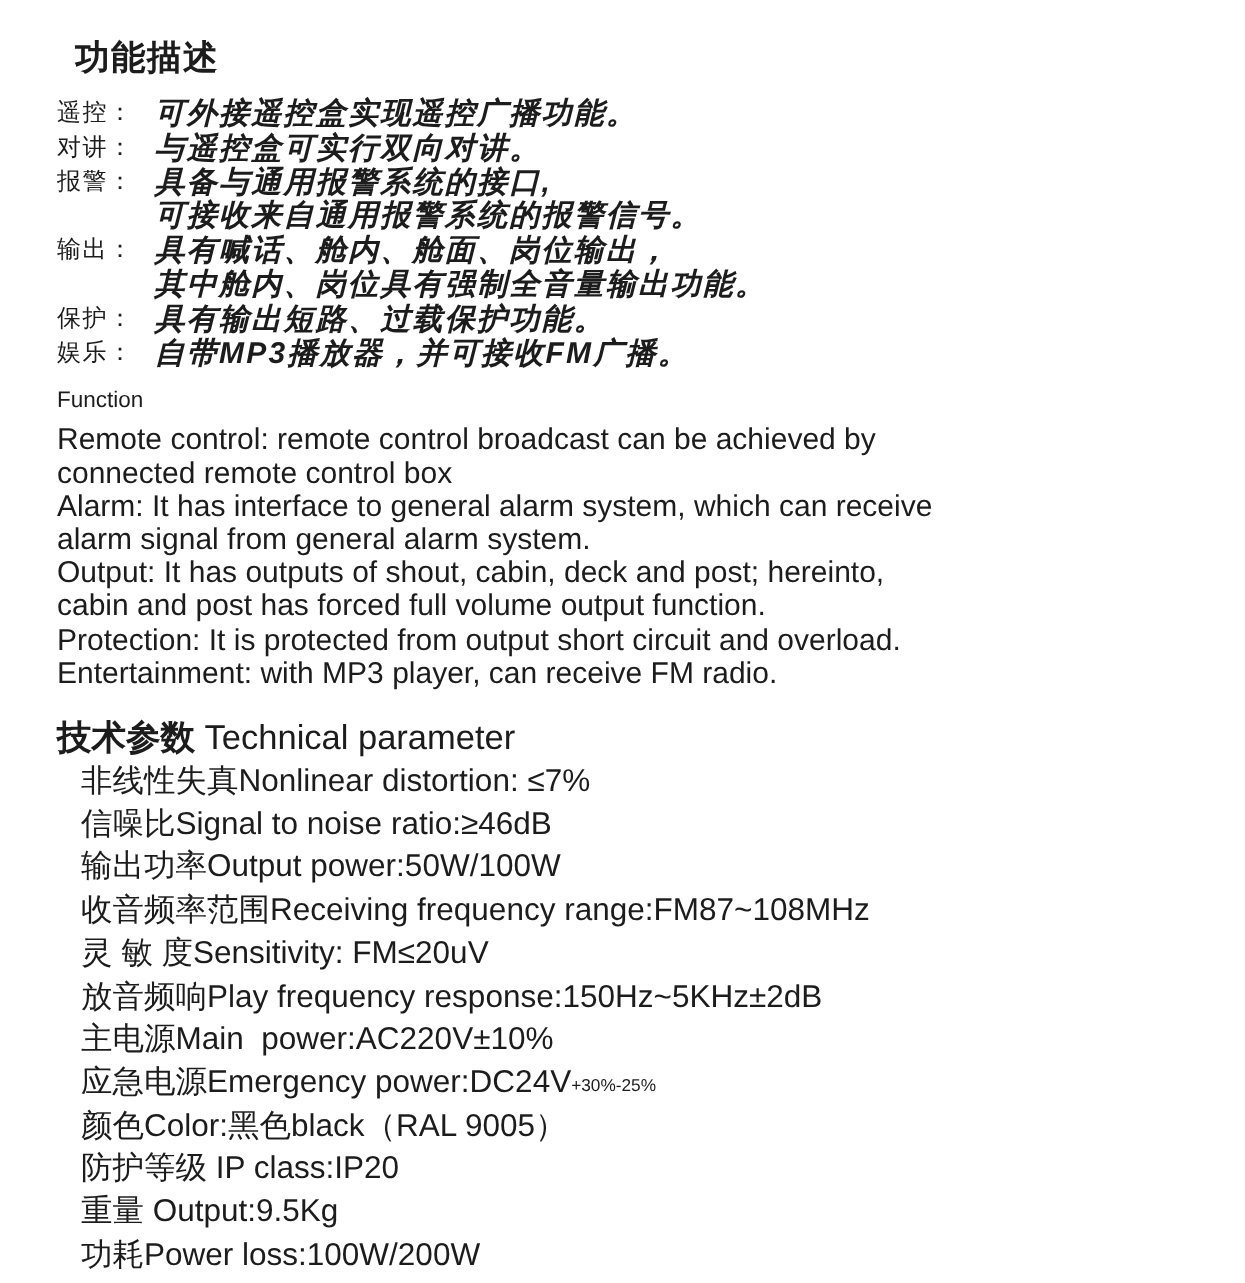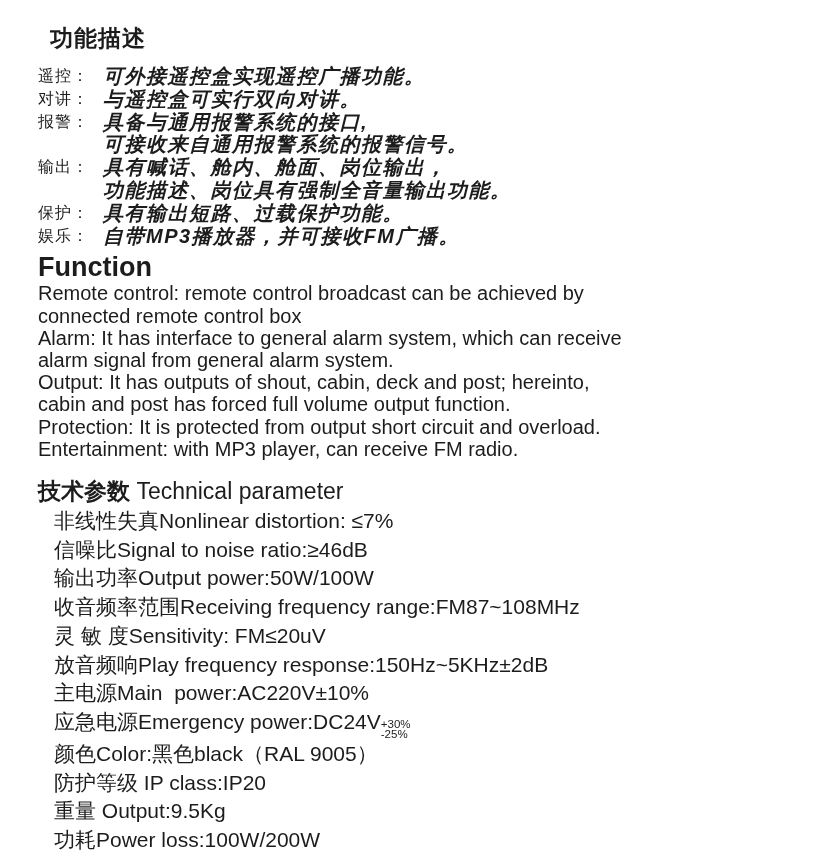--- a/index.html
+++ b/index.html
@@ -35,22 +35,22 @@
     font-weight: 700;
     line-height: 22.8px;
     letter-spacing: 1.5px;
     white-space: pre;
     font-style: italic;
   }
 
   
   .en-heading {
     margin: 7px 0 2px 0;
-    font-size: 27px;
-    font-weight: 700;
+    font-size: 15px;
+    font-weight: 400;
     line-height: 26px;
   }
   .en-line {
     font-size: 20px;
     font-weight: 400;
     line-height: 22.2px;
     white-space: pre;
   }
 
   
@@ -63,21 +63,20 @@
   .tech-heading .zh { font-weight: 700; }
   .spec {
     font-size: 21px;
     font-weight: 400;
     line-height: 28.7px;
     white-space: pre;
     margin-left: 16px;
   }
   .tol-stack {
     display: inline-flex;
-    flex-direction: column;
     align-items: flex-start;
     font-size: 11.5px;
     line-height: 10.5px;
     font-weight: 400;
     vertical-align: 1px;
     letter-spacing: 0;
   }
 </style>
 </head>
 <body>
@@ -103,21 +102,21 @@
       <span class="cn-label">报警：</span>
       <div>
         <div class="cn-line">具备与通用报警系统的接口,</div>
         <div class="cn-line">可接收来自通用报警系统的报警信号。</div>
       </div>
     </div>
     <div class="cn-item">
       <span class="cn-label">输出：</span>
       <div>
         <div class="cn-line">具有喊话、舱内、舱面、岗位输出，</div>
-        <div class="cn-line">功能描述、岗位具有强制全音量输出功能。</div>
+        <div class="cn-line">其中舱内、岗位具有强制全音量输出功能。</div>
       </div>
     </div>
     <div class="cn-item">
       <span class="cn-label">保护：</span>
       <div>
           <div class="cn-line">具有输出短路、过载保护功能。</div>
         </div>
     </div>
     <div class="cn-item">
       <span class="cn-label">娱乐：</span>

